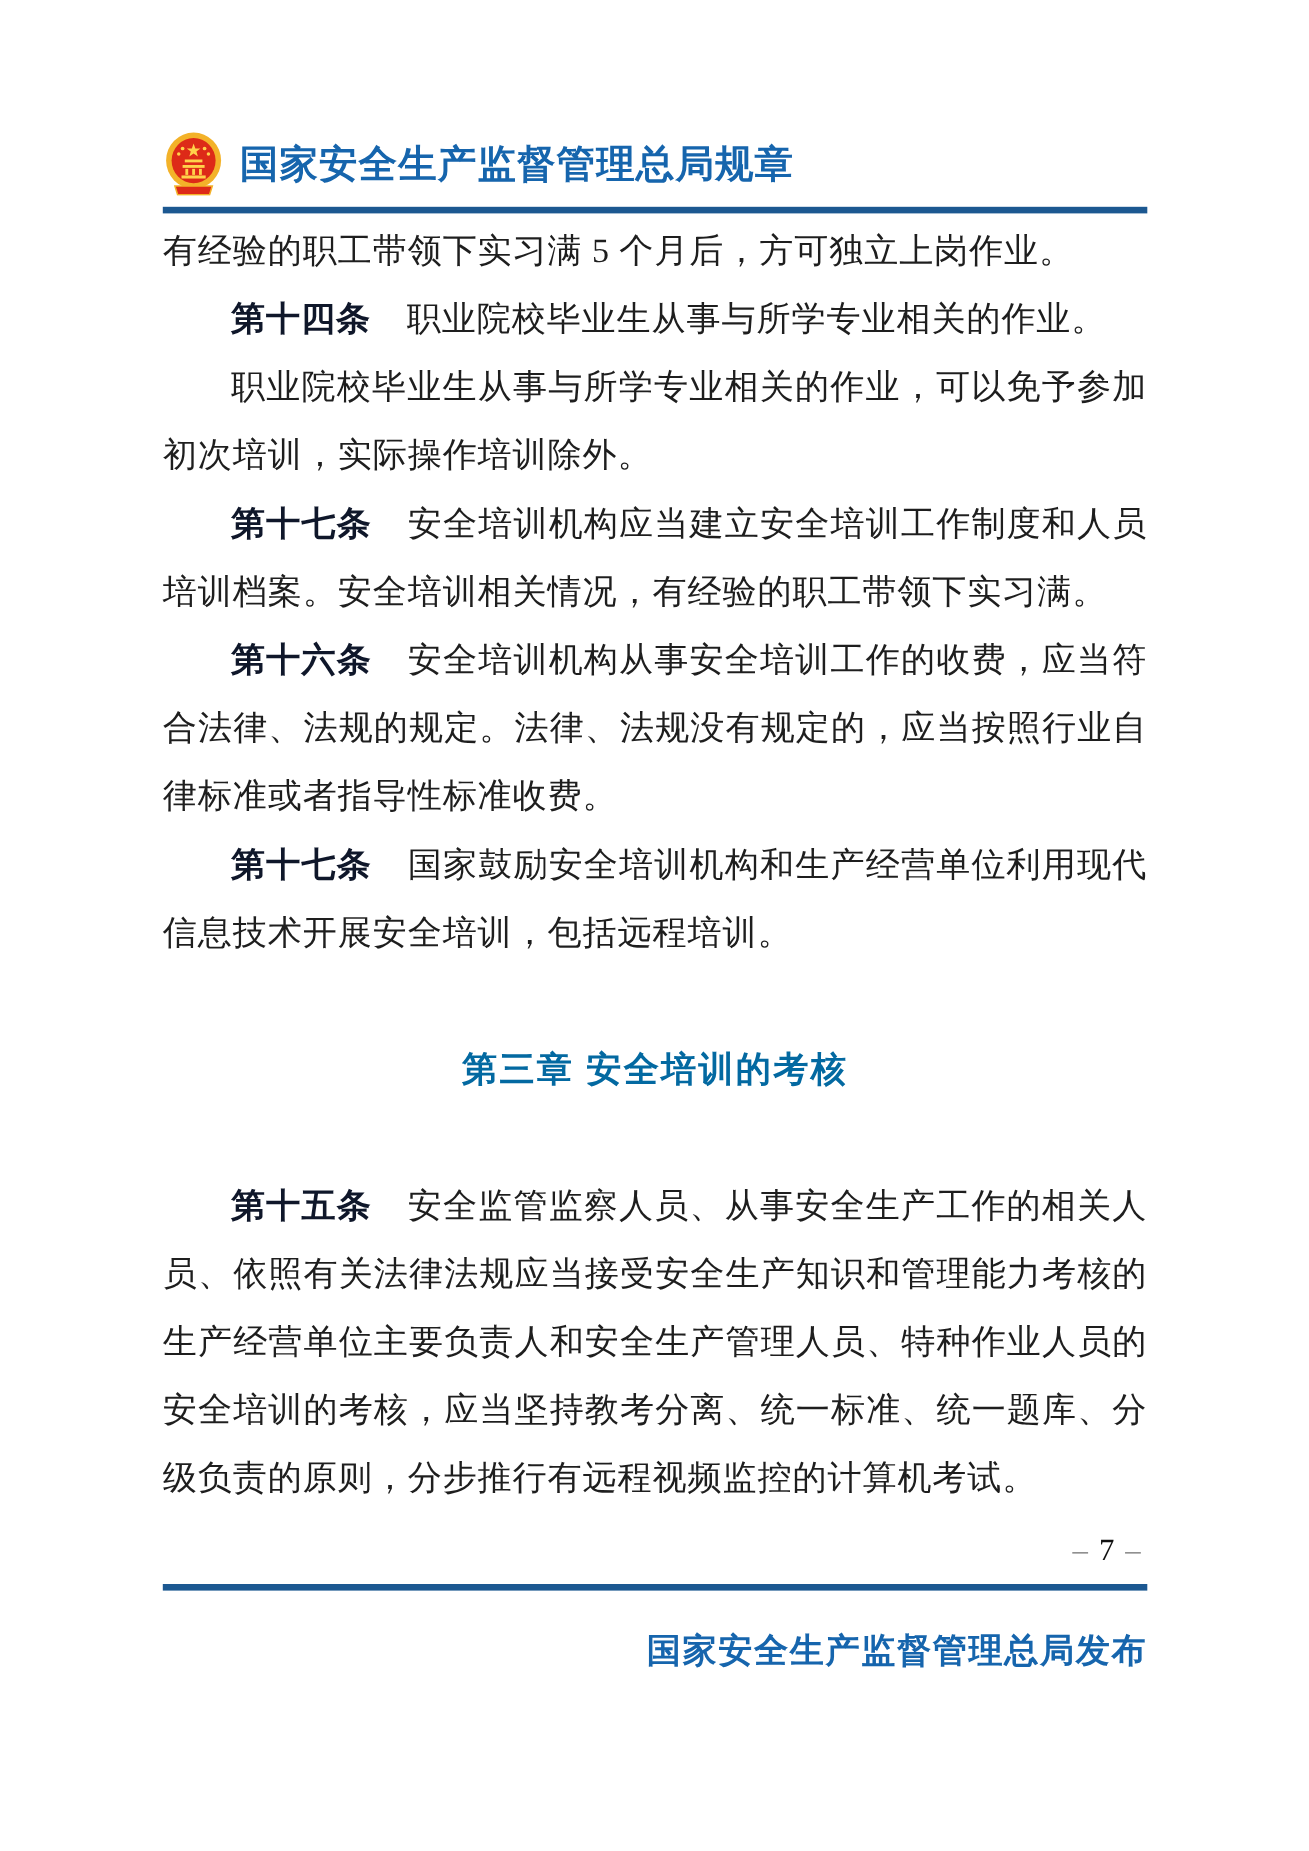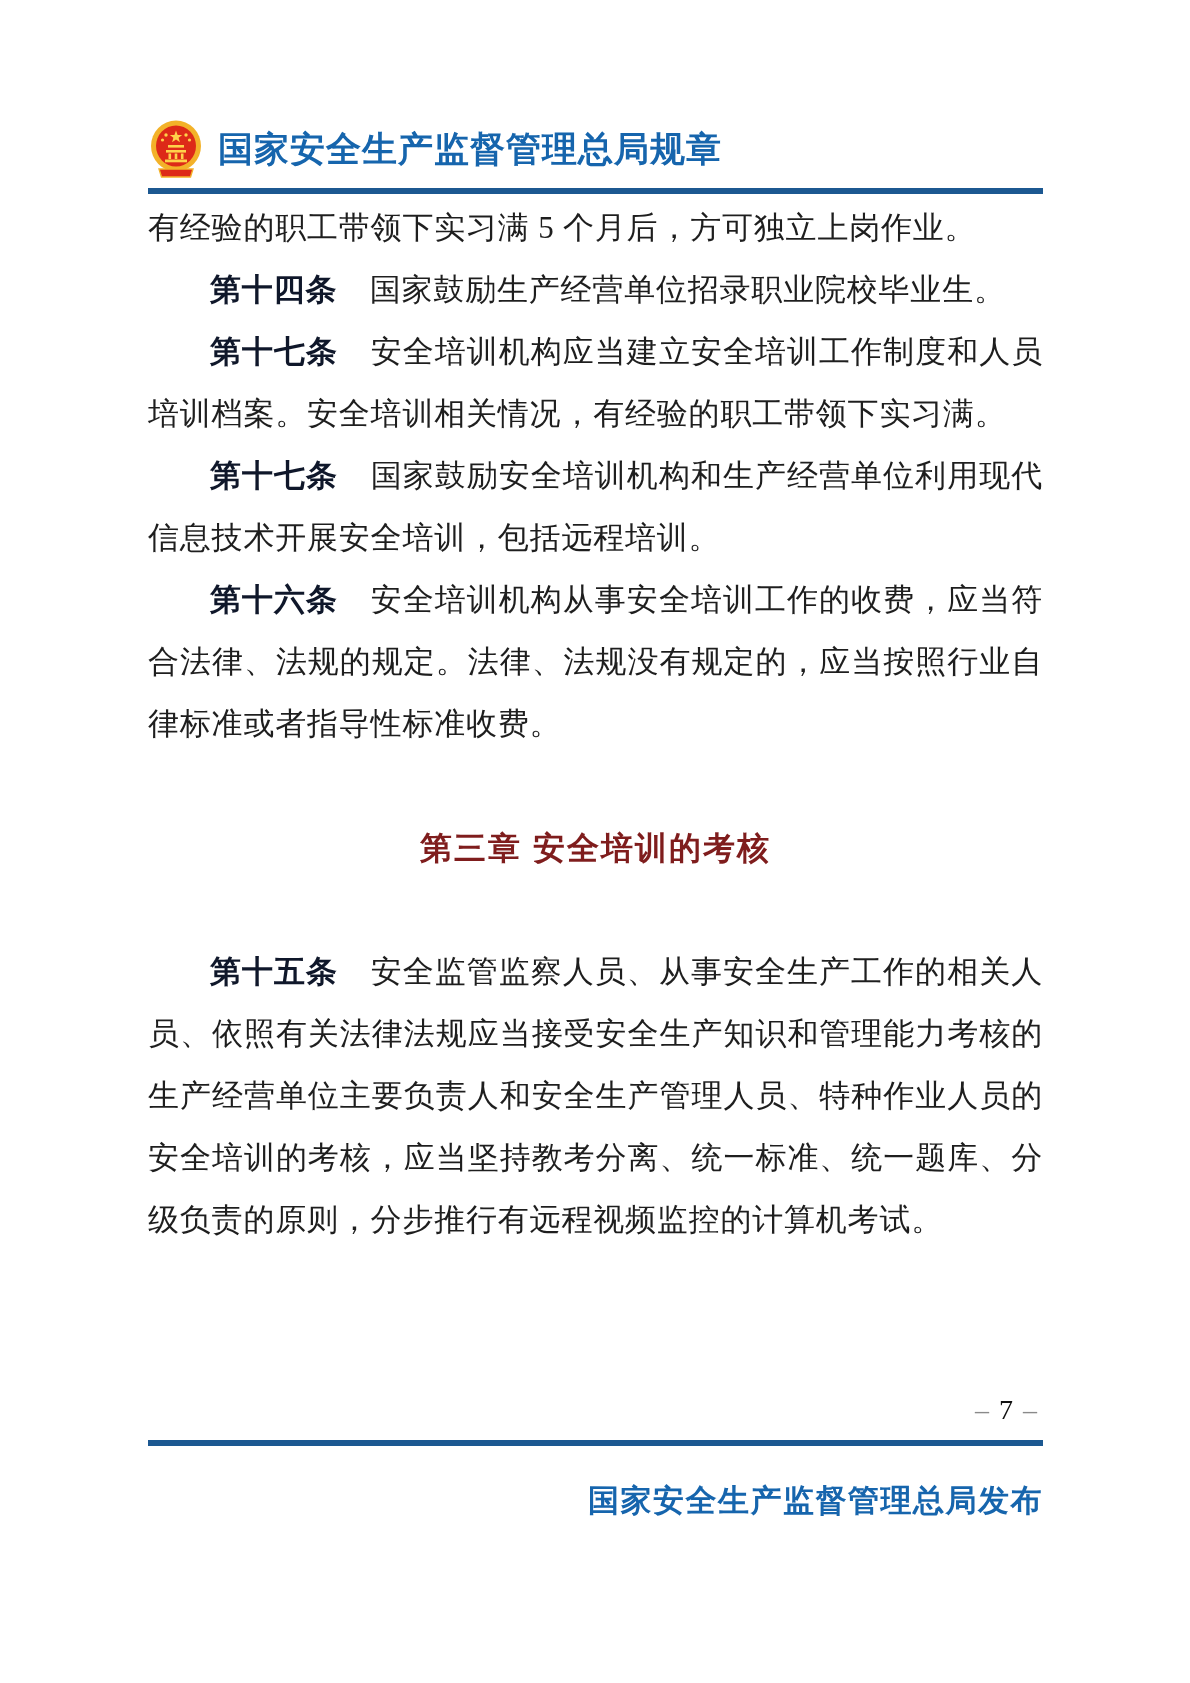--- a/index.html
+++ b/index.html
@@ -50,21 +50,21 @@
     padding-right: 1.05em;
     color: #0f172a;
   }
   .chapter {
     margin: 62px 0;
     text-align: center;
     text-indent: 0;
     font-size: 32px;
     font-weight: bold;
     font-family: "Liberation Sans", sans-serif;
-    color: #7f1d1d;
+    color: #0369a1;
     letter-spacing: 2px;
   }
 
   
   .pagenum {
     position: absolute;
     top: 1394px;
     right: 143px;
     font-size: 28px;
     color: #111111;
@@ -116,28 +116,29 @@
           </svg>
         </span>
         <h1 class="doc-title">国家安全生产监督管理总局规章</h1>
       </div>
       <div class="rule header-rule"></div>
     </header>
 
     <main class="doc-body">
       <p class="para"><span>有经验的职工带领下实习满 5 个月后，方可独立上岗作业。</span></p>
 
-      <p class="para indent"><span class="lead">第十四条</span><span>国家鼓励生产经营单位招录职业院校毕业生。</span></p>
+      <p class="para indent"><span class="lead">第十四条</span><span>职业院校毕业生从事与所学专业相关的作业。</span></p>
 
+      <p class="para indent"><span>职业院校毕业生从事与所学专业相关的作业，可以免予参加初次培训，实际操作培训除外。</span></p>
 
       <p class="para indent"><span class="lead">第十七条</span><span>安全培训机构应当建立安全培训工作制度和人员培训档案。安全培训相关情况，有经验的职工带领下实习满。</span></p>
 
+      <p class="para indent"><span class="lead">第十六条</span><span>安全培训机构从事安全培训工作的收费，应当符合法律、法规的规定。法律、法规没有规定的，应当按照行业自律标准或者指导性标准收费。</span></p>
+
       <p class="para indent"><span class="lead">第十七条</span><span>国家鼓励安全培训机构和生产经营单位利用现代信息技术开展安全培训，包括远程培训。</span></p>
-
-      <p class="para indent"><span class="lead">第十六条</span><span>安全培训机构从事安全培训工作的收费，应当符合法律、法规的规定。法律、法规没有规定的，应当按照行业自律标准或者指导性标准收费。</span></p>
 
       <h2 class="chapter">第三章 安全培训的考核</h2>
 
       <p class="para indent"><span class="lead">第十五条</span><span>安全监管监察人员、从事安全生产工作的相关人员、依照有关法律法规应当接受安全生产知识和管理能力考核的生产经营单位主要负责人和安全生产管理人员、特种作业人员的安全培训的考核，应当坚持教考分离、统一标准、统一题库、分级负责的原则，分步推行有远程视频监控的计算机考试。</span></p>
     </main>
 
   </div>
 
   <div class="pagenum">
     <span class="dash">–</span><span class="num">7</span><span class="dash">–</span>

